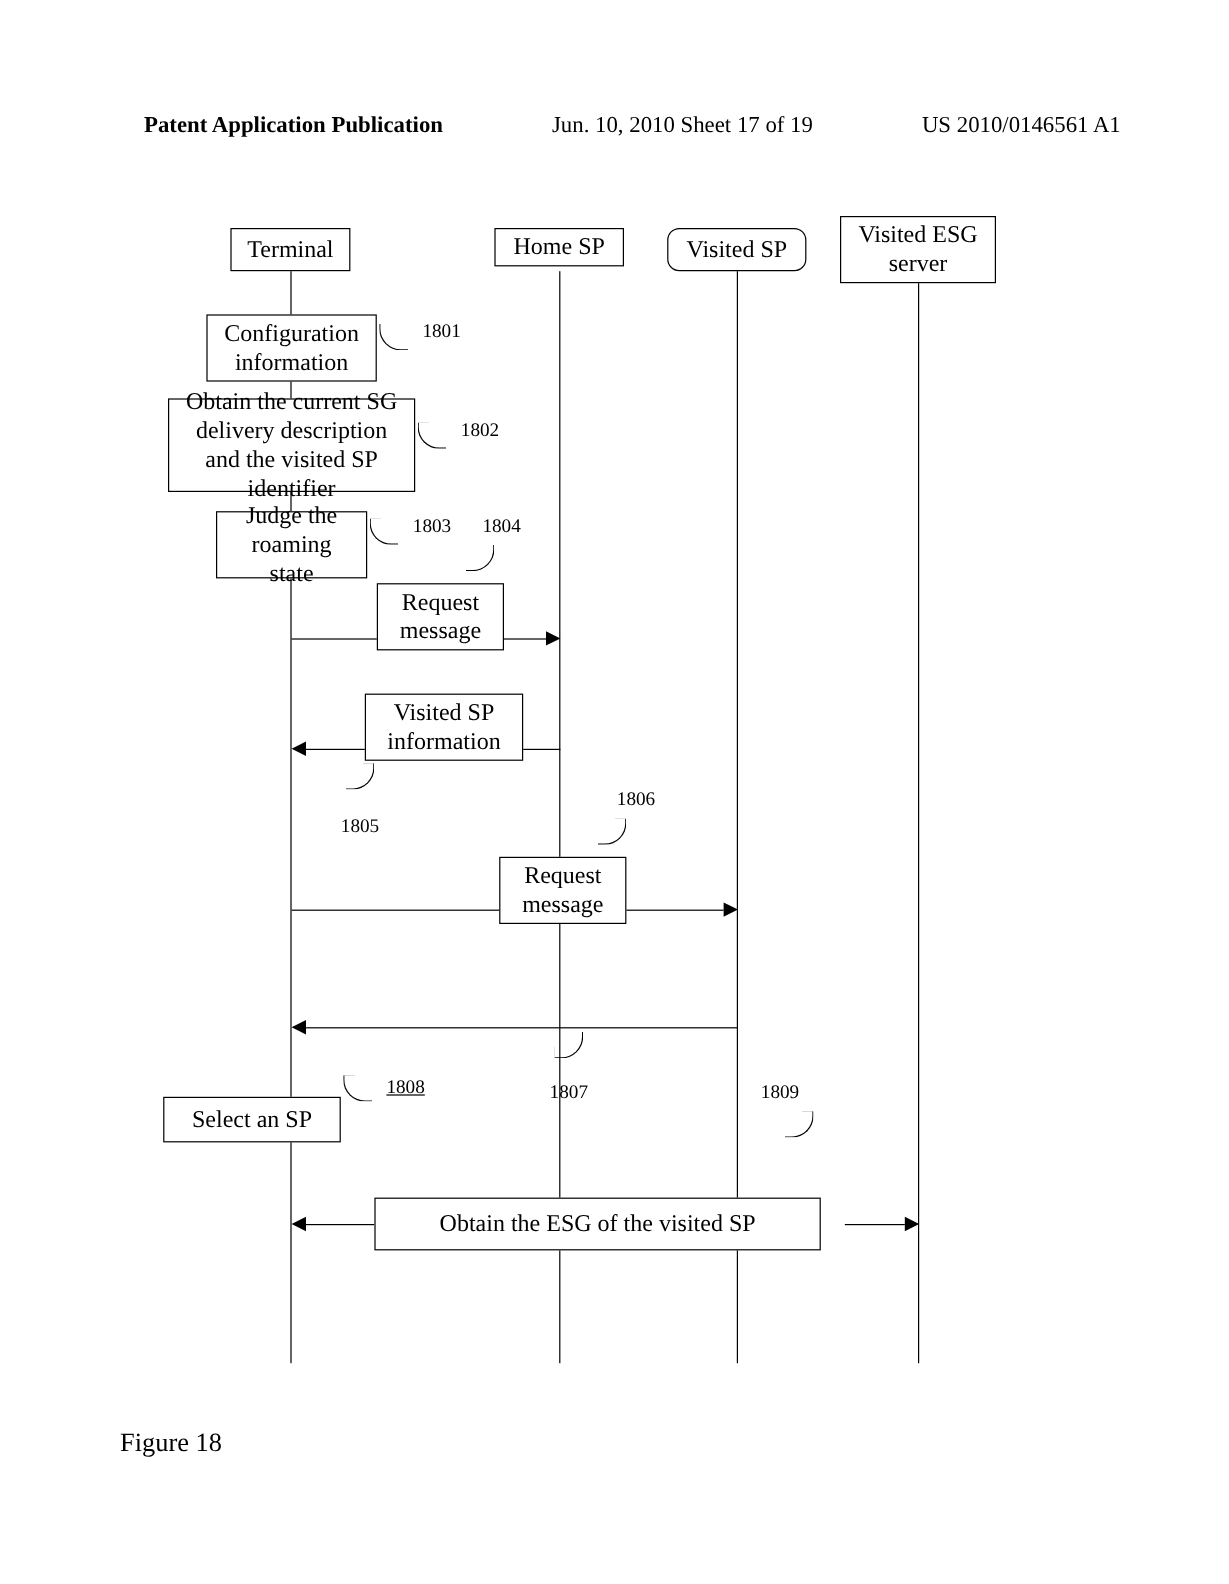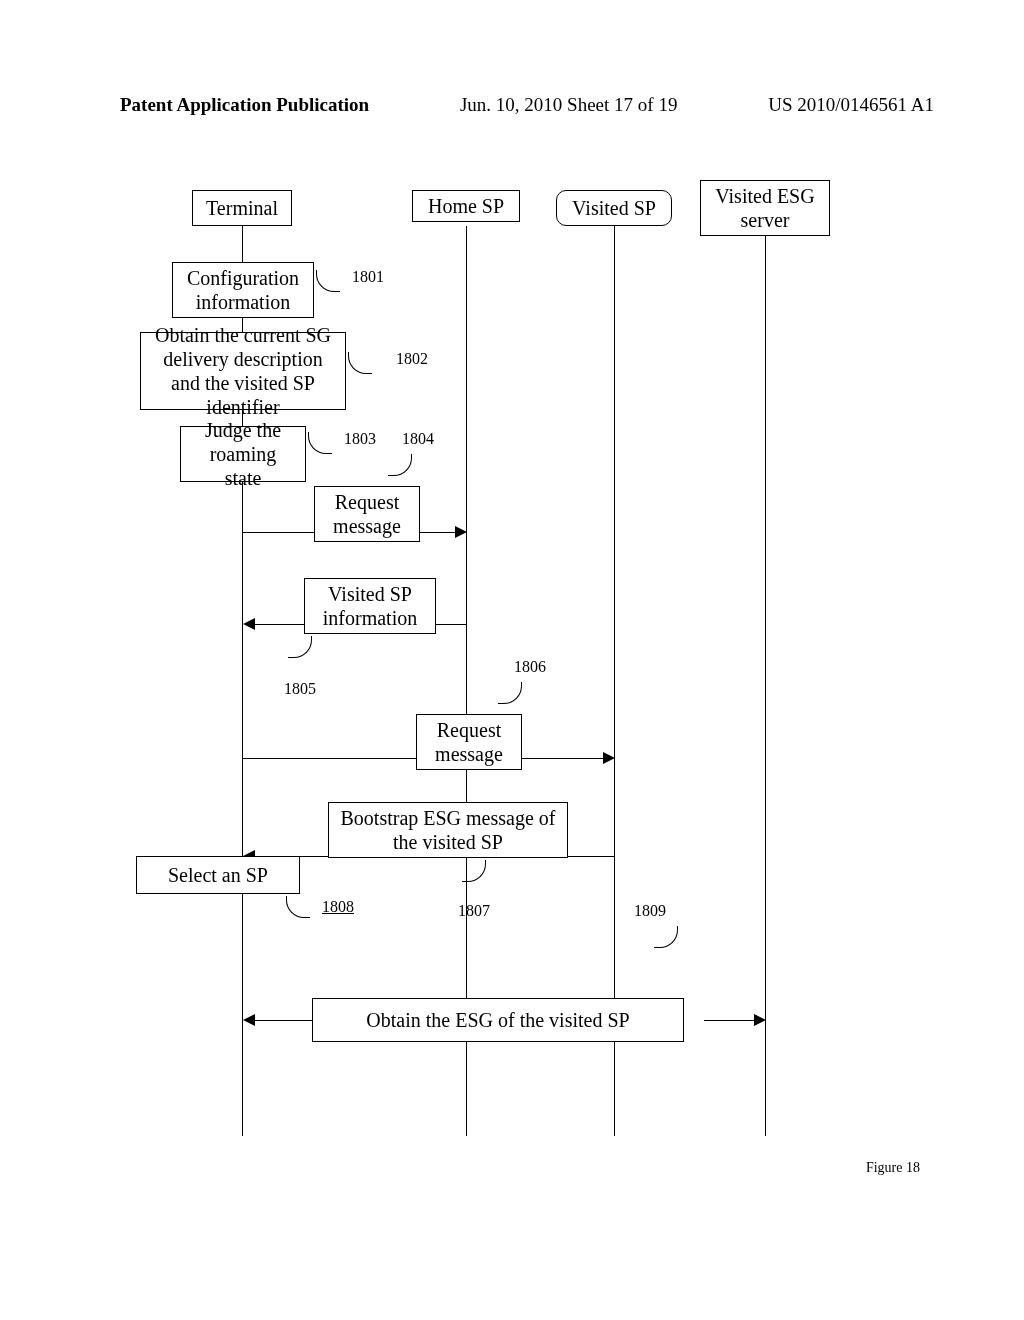--- a/index.html
+++ b/index.html
@@ -93,23 +93,24 @@
   }
   .arrow-head-left {
     position: absolute;
     width: 0; height: 0;
     border-top: 6px solid transparent;
     border-bottom: 6px solid transparent;
     border-right: 12px solid #000;
   }
   .caption {
     position: absolute;
-    font-size: 14px;
-    text-align: right;
+    font-size: 22px;
+    text-align: left;
     width: 100%;
+    margin-top: 29px;
   }
 </style>
 </head>
 <body>
 
 <div class="header">
   <span class="left">Patent Application Publication</span>
   <span class="center">Jun. 10, 2010  Sheet 17 of 19</span>
   <span class="right">US 2010/0146561 A1</span>
 </div>
@@ -137,21 +138,21 @@
   <div class="box" style="left:72px; top:82px; width:142px; height:56px;">
       <span>Configuration information</span>
     </div>
   <div class="swoosh" style="left:216px; top:90px;"></div>
   <div class="ref" style="left:252px; top:88px;">1801</div>
 
   <div class="box" style="left:40px; top:152px; width:206px; height:78px;">
       <span>Obtain the current SG delivery description and the visited SP identifier</span>
     </div>
   <div class="swoosh" style="left:248px; top:172px;"></div>
-  <div class="ref" style="left:296px; top:170px;text-align:right;">1802</div>
+  <div class="ref" style="left:284px; top:170px;text-align:right;">1802</div>
 
   <div class="box" style="left:80px; top:246px; width:126px; height:56px;">
       <span>Judge the roaming state</span>
     </div>
   <div class="swoosh" style="left:208px; top:252px;"></div>
   <div class="ref" style="left:244px; top:250px;">1803</div>
 
   <div class="ref" style="left:302px; top:250px;">1804</div>
   <div class="swoosh-r" style="left:288px; top:274px;"></div>
 
@@ -174,28 +175,25 @@
   <div class="swoosh-r" style="left:398px; top:502px;"></div>
 
   <div class="arrow-line" style="left:143px; top:578px; width:360px;"></div>
   <div class="arrow-head-right" style="left:503px; top:572px;"></div>
   <div class="box" style="left:316px; top:534px; width:106px; height:56px;">
       <span>Request message</span>
     </div>
 
   <div class="arrow-line" style="left:154px; top:676px; width:361px;"></div>
   <div class="arrow-head-left" style="left:143px; top:670px;"></div>
-  <div class="box" style="left:228px; top:622px; width:240px; height:56px;">
-      <span>Bootstrap ESG message of the visited SP</span>
-    </div>
 
   <div class="swoosh-r" style="left:362px; top:680px;"></div>
   <div class="ref" style="left:358px; top:722px;">1807</div>
 
-  <div class="box" style="left:36px; top:676px; width:164px; height:38px;">
+  <div class="box" style="left:36px; top:734px; width:148px; height:38px;">
       <span>Select an SP</span>
     </div>
   <div class="swoosh" style="left:186px; top:716px;"></div>
   <div class="ref" style="left:222px; top:718px;text-decoration:underline;">1808</div>
 
   <div class="ref" style="left:534px; top:722px;">1809</div>
   <div class="swoosh-r" style="left:554px; top:746px;"></div>
 
   <div class="arrow-line" style="left:154px; top:840px; width:58px;"></div>
   <div class="arrow-head-left" style="left:143px; top:834px;"></div>

